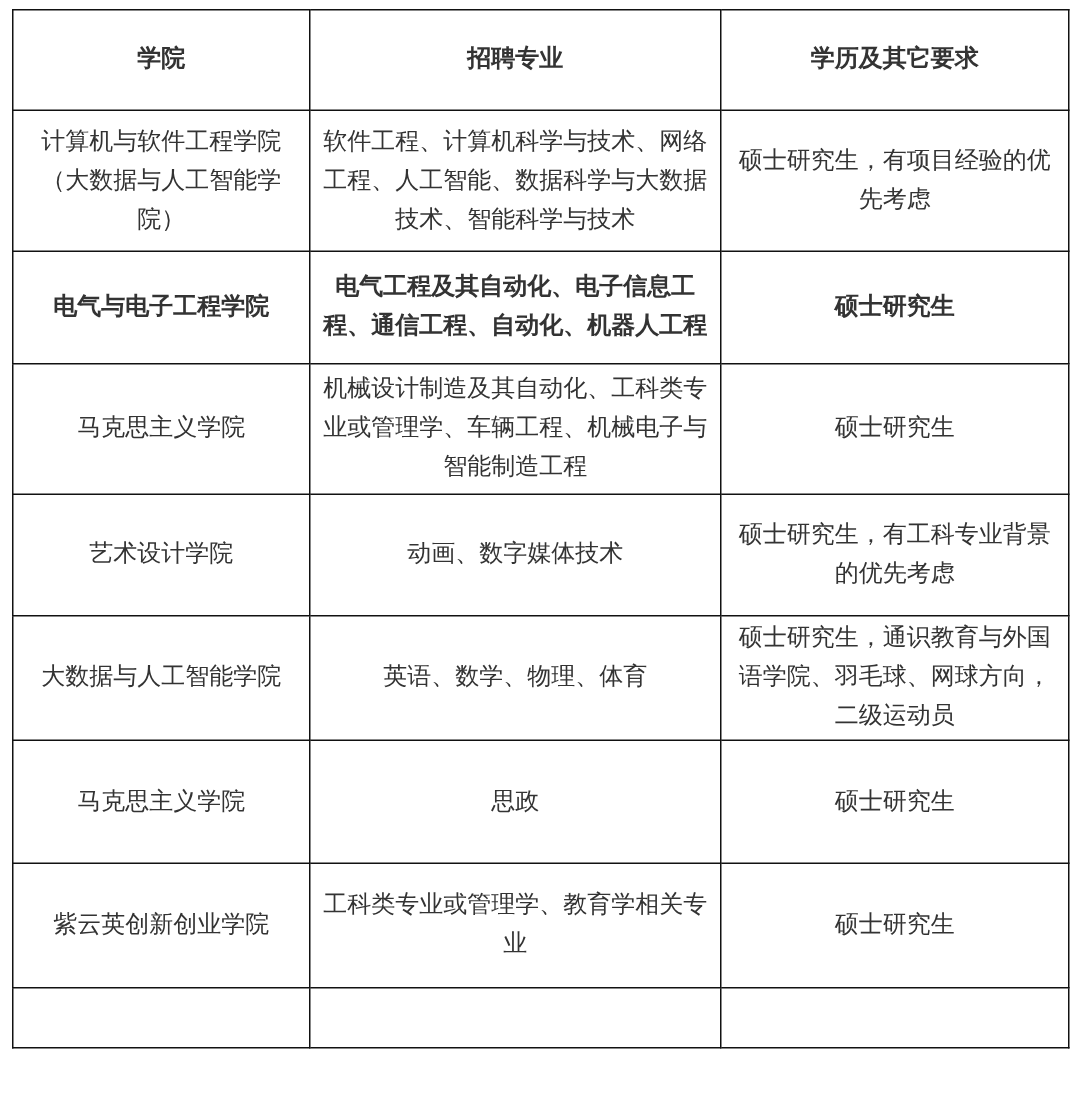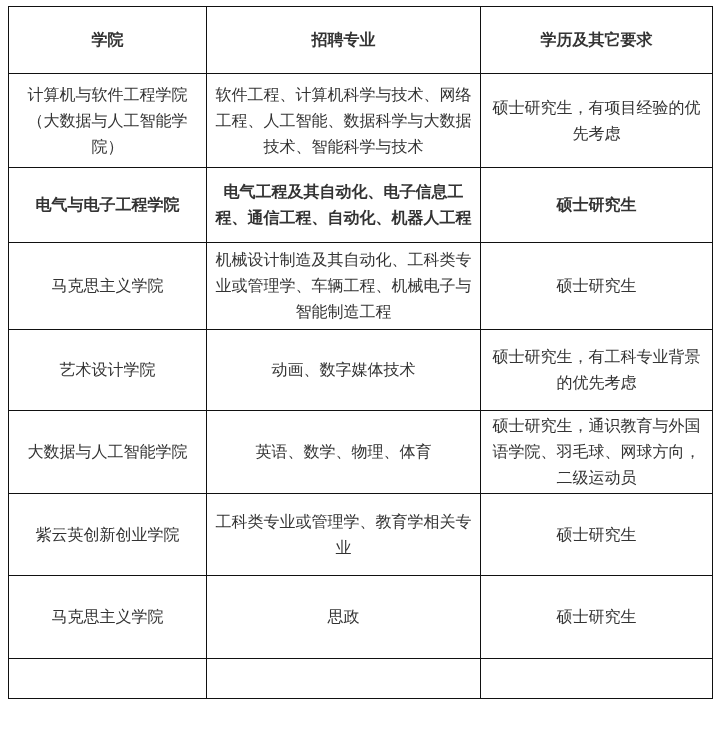--- a/index.html
+++ b/index.html
@@ -92,27 +92,27 @@
         <td>艺术设计学院</td>
         <td>动画、数字媒体技术</td>
         <td>硕士研究生，有工科专业背景的优先考虑</td>
       </tr>
       <tr>
         <td>大数据与人工智能学院</td>
         <td>英语、数学、物理、体育</td>
         <td>硕士研究生，通识教育与外国语学院、羽毛球、网球方向，二级运动员</td>
       </tr>
       <tr>
-        <td>紫云英创新创业学院</td>
-        <td>工科类专业或管理学、教育学相关专业</td>
+        <td>马克思主义学院</td>
+        <td>思政</td>
         <td>硕士研究生</td>
       </tr>
       <tr>
-        <td>马克思主义学院</td>
-        <td>思政</td>
+        <td>紫云英创新创业学院</td>
+        <td>工科类专业或管理学、教育学相关专业</td>
         <td>硕士研究生</td>
       </tr>
       <tr class="partial-row">
         <td></td>
         <td></td>
         <td></td>
       </tr>
     </tbody>
   </table>
 </div>

